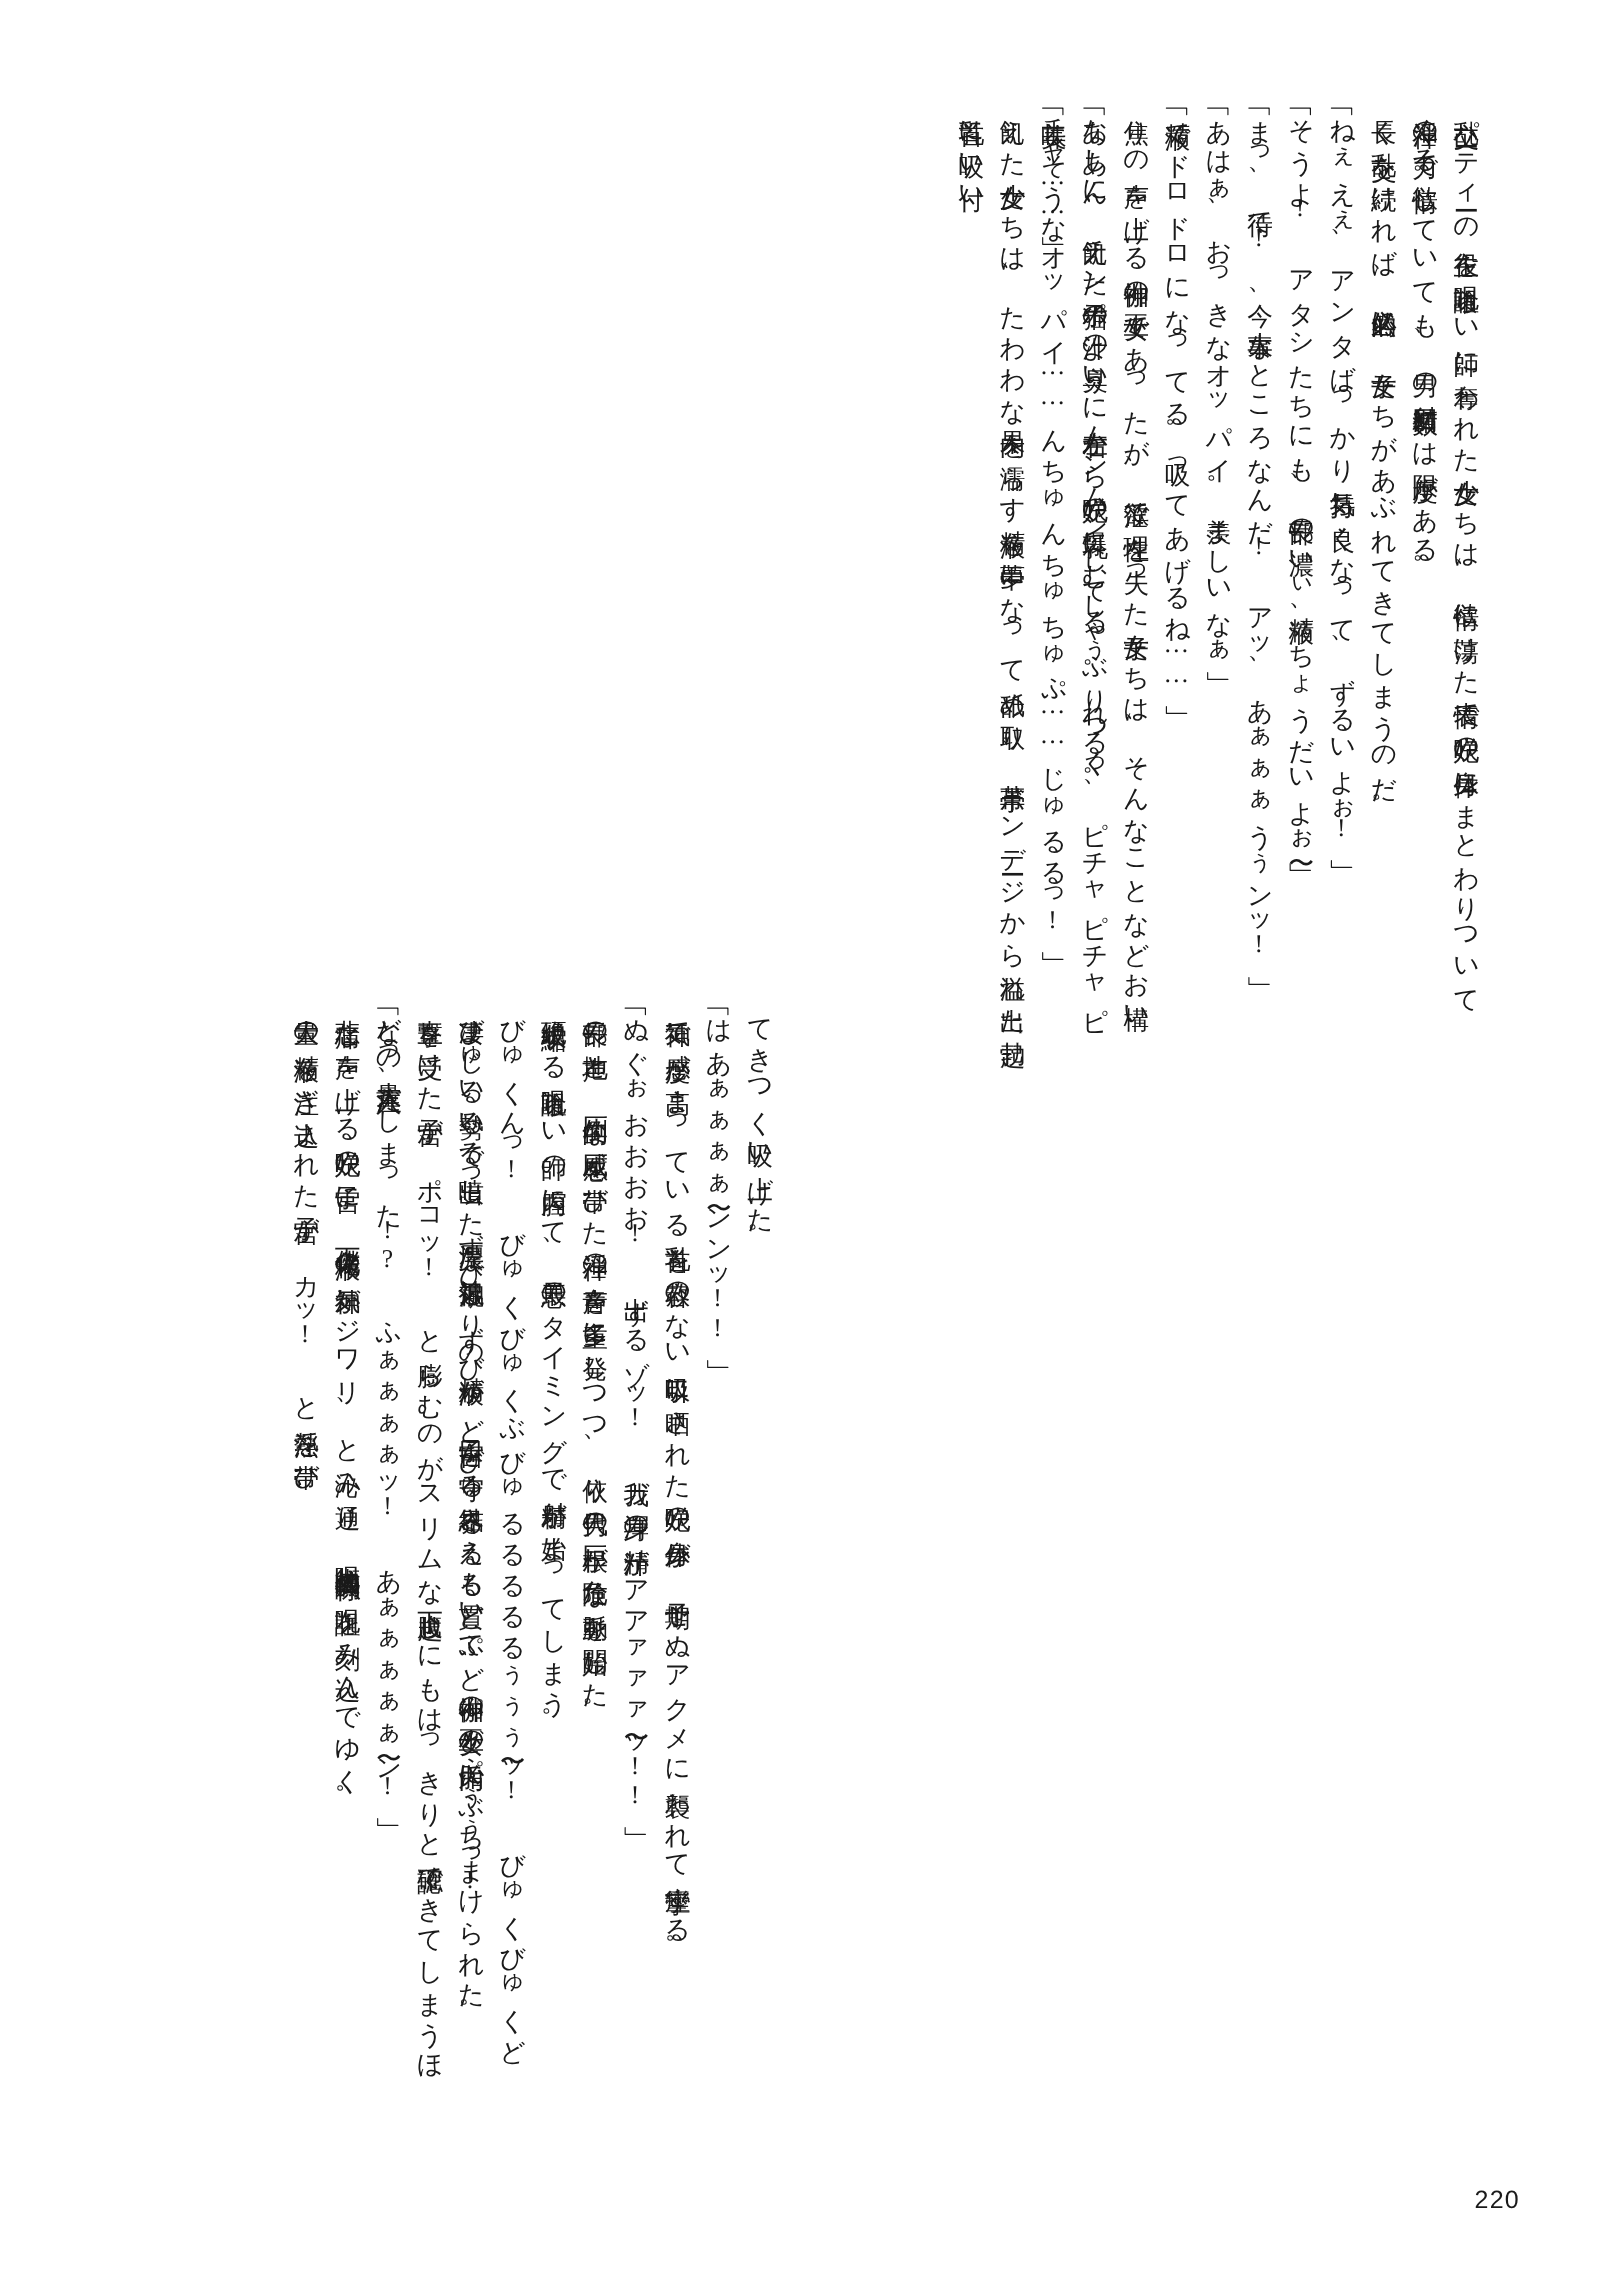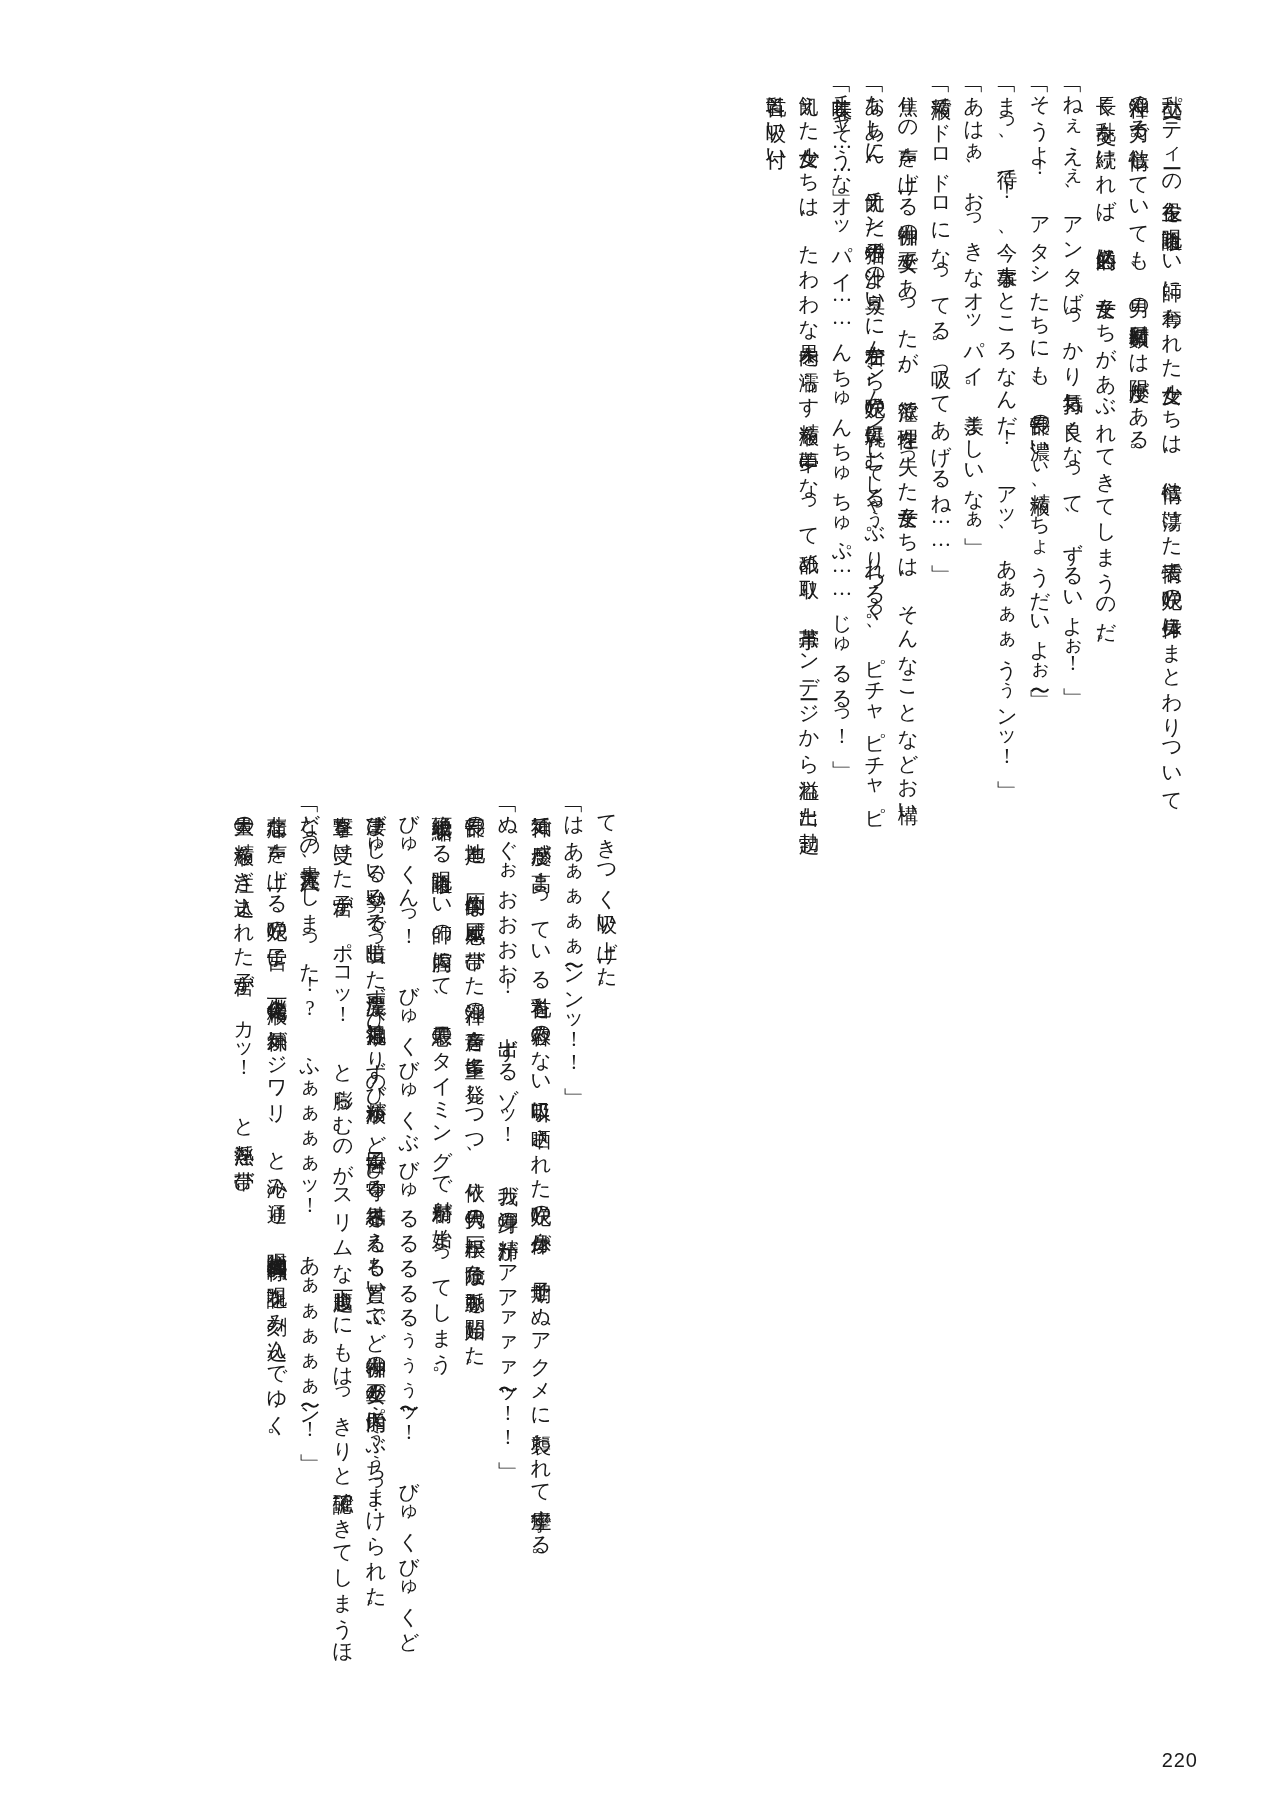--- a/index.html
+++ b/index.html
@@ -44,21 +44,21 @@
     line-height: 33px;
     letter-spacing: 1.4px;
     height: 100%;
     width: 33px;
     white-space: pre-wrap;
     word-break: break-all;
     text-align: left;
   }
   .page-number {
     position: absolute;
-    right: 82px;
+    right: 64px;
     bottom: 44px;
     font-size: 20px;
     font-family: "Liberation Sans", sans-serif;
     color: #1a1a1a;
     letter-spacing: 1px;
   }
 </style>
 </head>
 <body>
 

